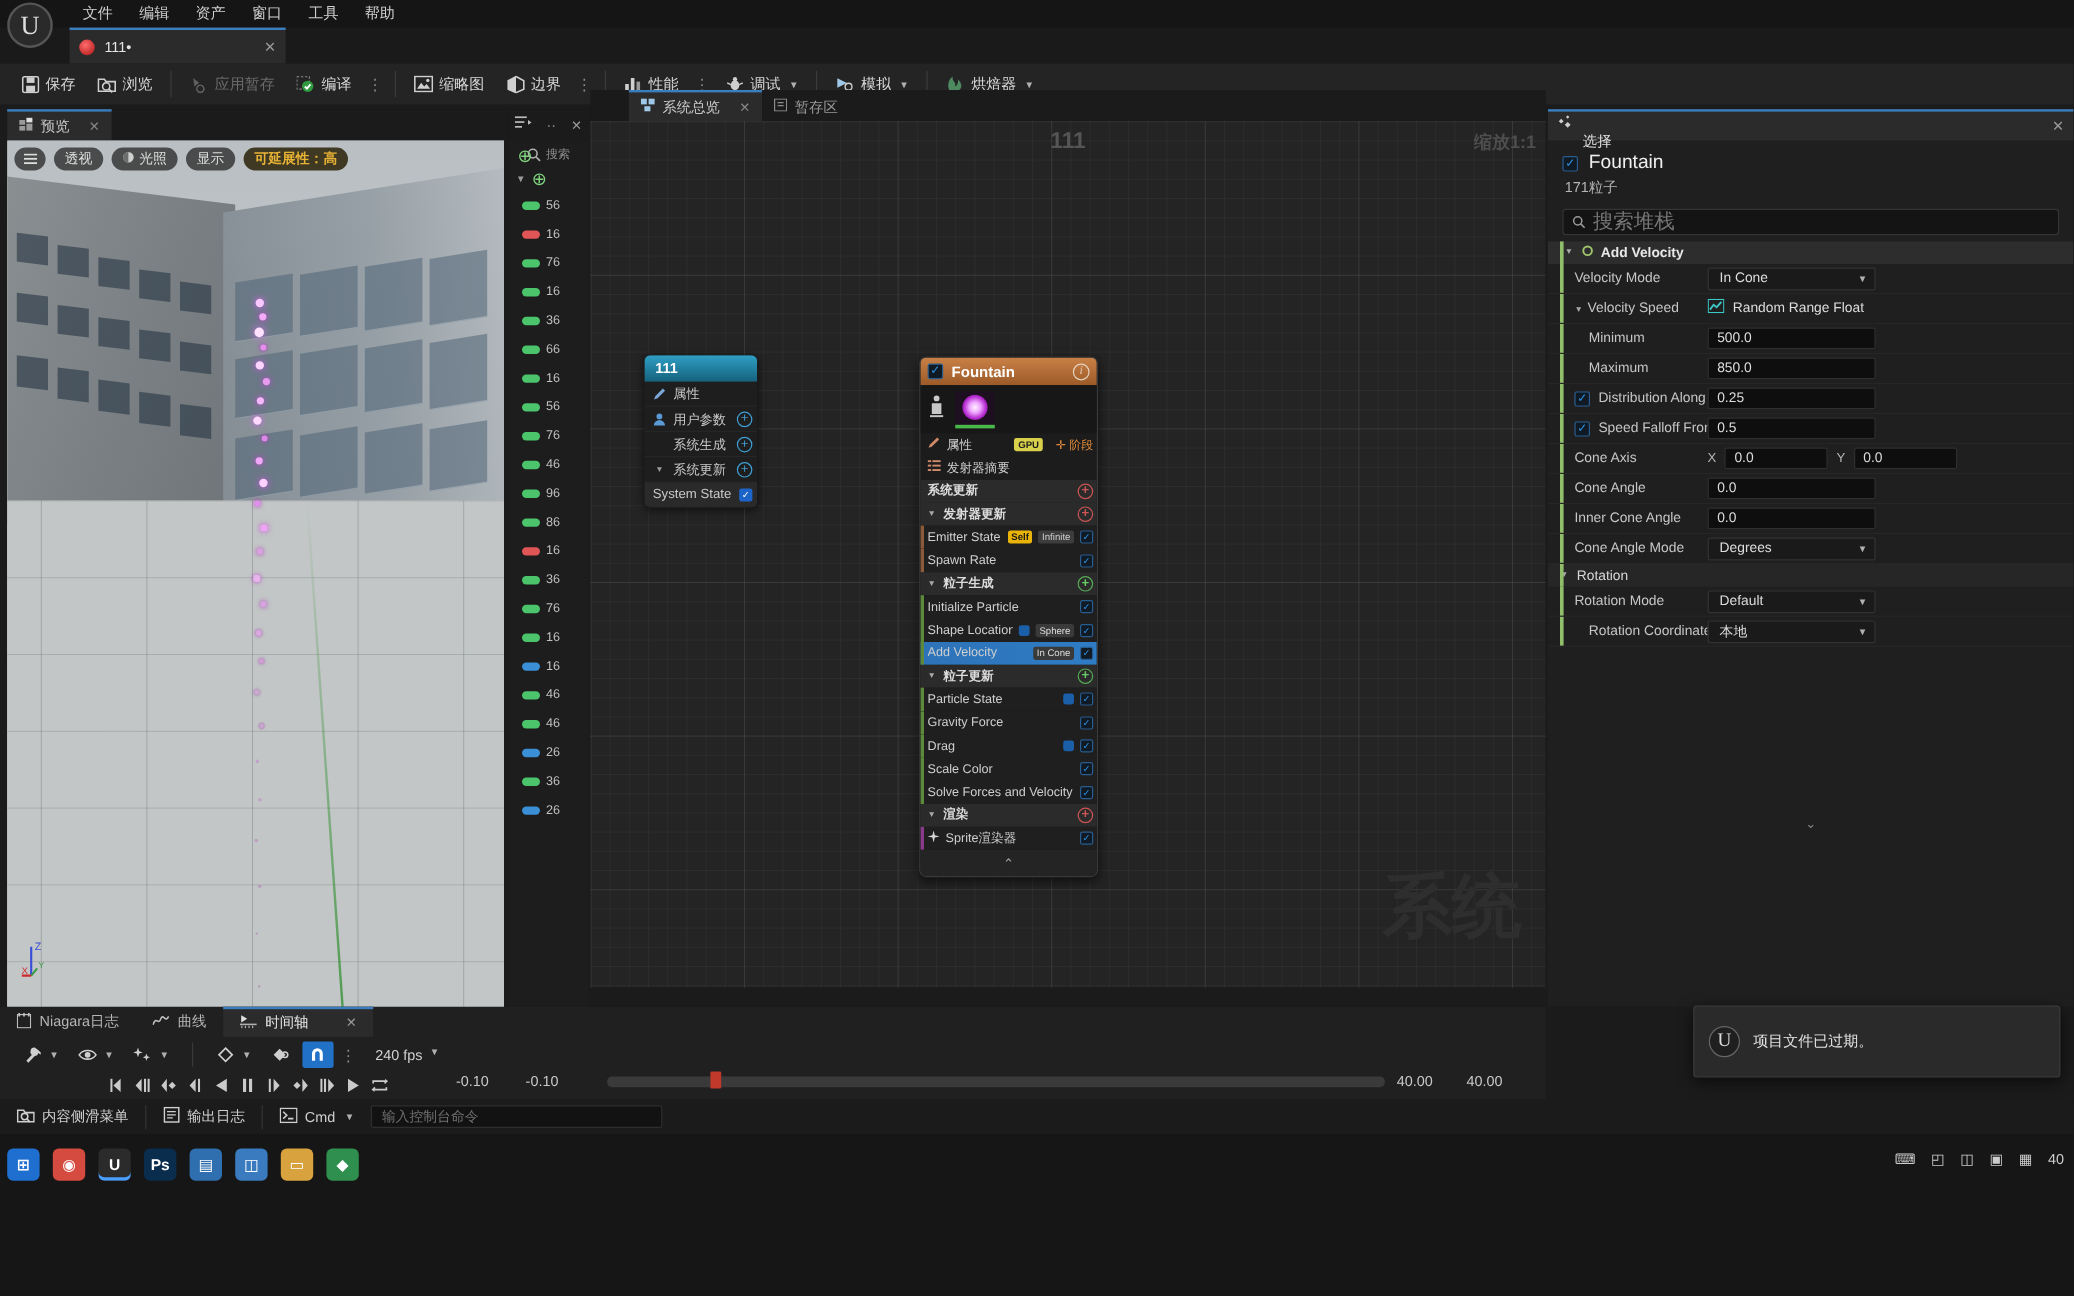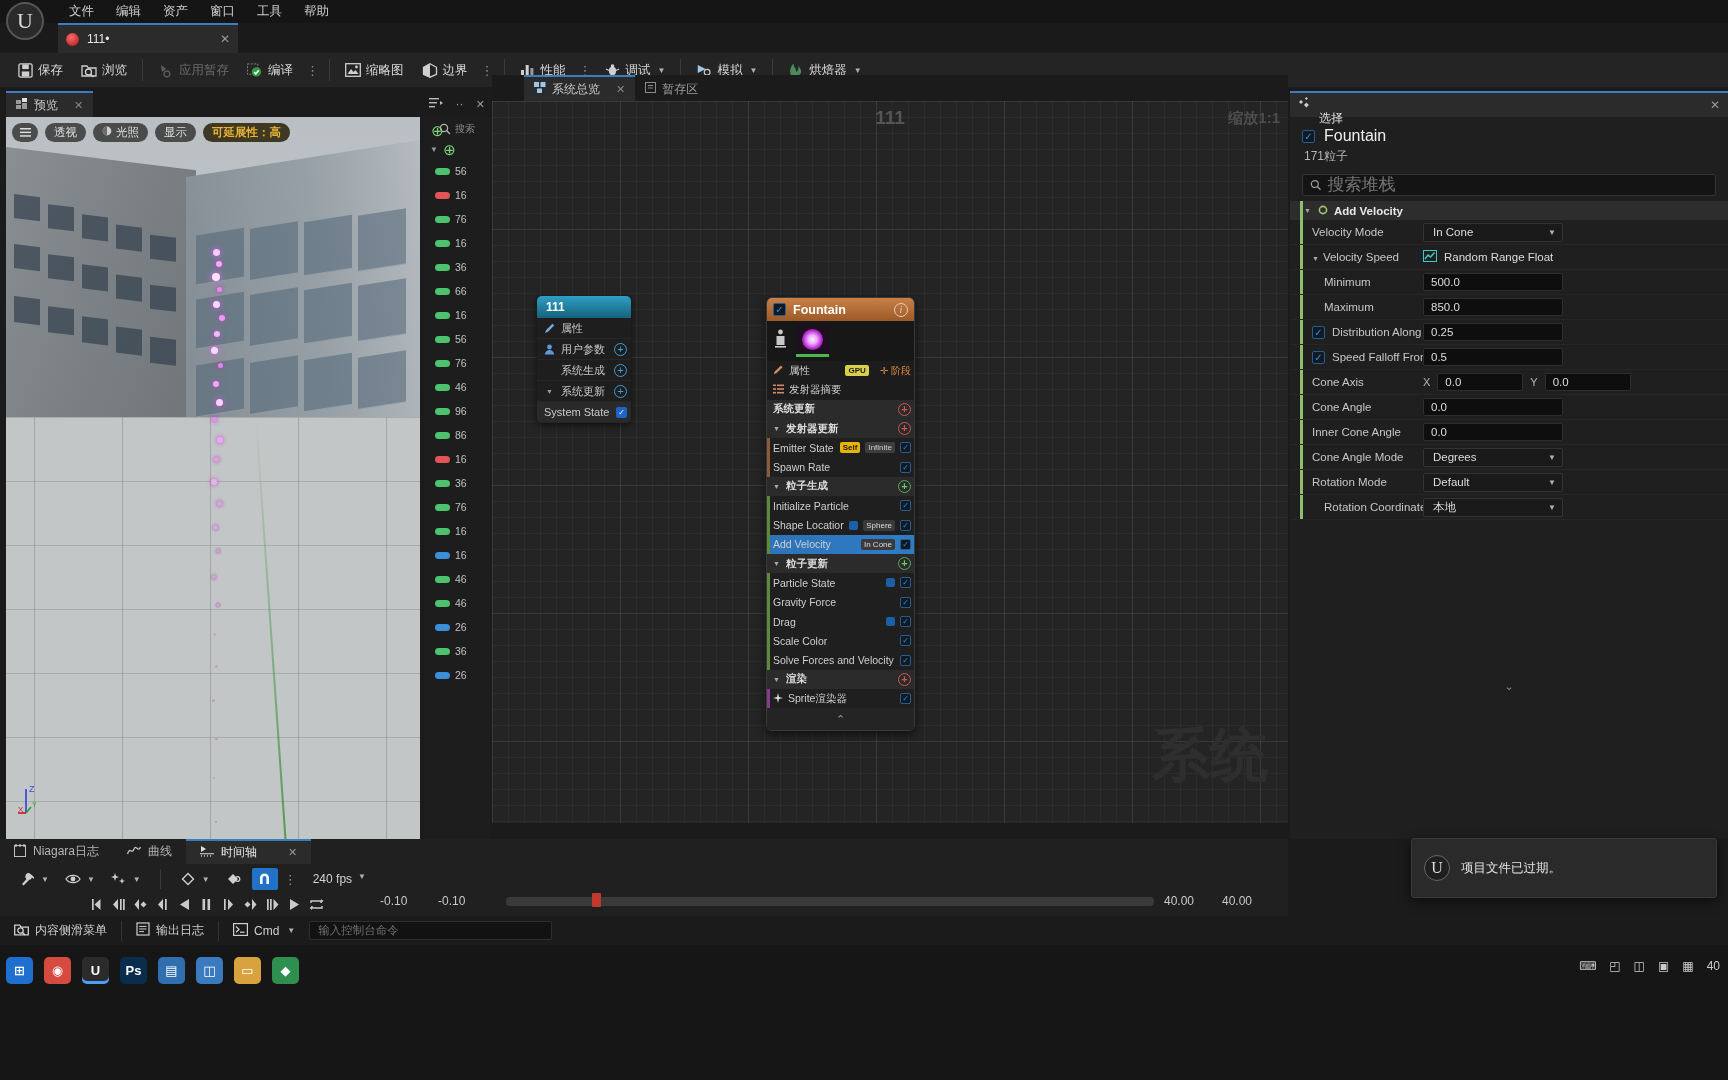--- a/index.html
+++ b/index.html
@@ -958,20 +958,25 @@
           <div class="prow">
             <span class="greenline"></span>
             <span class="pl">Cone Angle Mode</span>
             <span class="pv">
               <span class="vselect" style="width: 140px;">
                 <span>Degrees</span>
                 <span class="caret">▼</span>
               </span>
             </span>
           </div>
+          <div class="grp-head">
+            <span class="greenline"></span>
+            <span class="tri">▼</span>
+            <span>Rotation</span>
+          </div>
           <div class="prow">
             <span class="greenline"></span>
             <span class="pl">Rotation Mode</span>
             <span class="pv">
               <span class="vselect" style="width: 140px;">
                 <span>Default</span>
                 <span class="caret">▼</span>
               </span>
             </span>
           </div>

